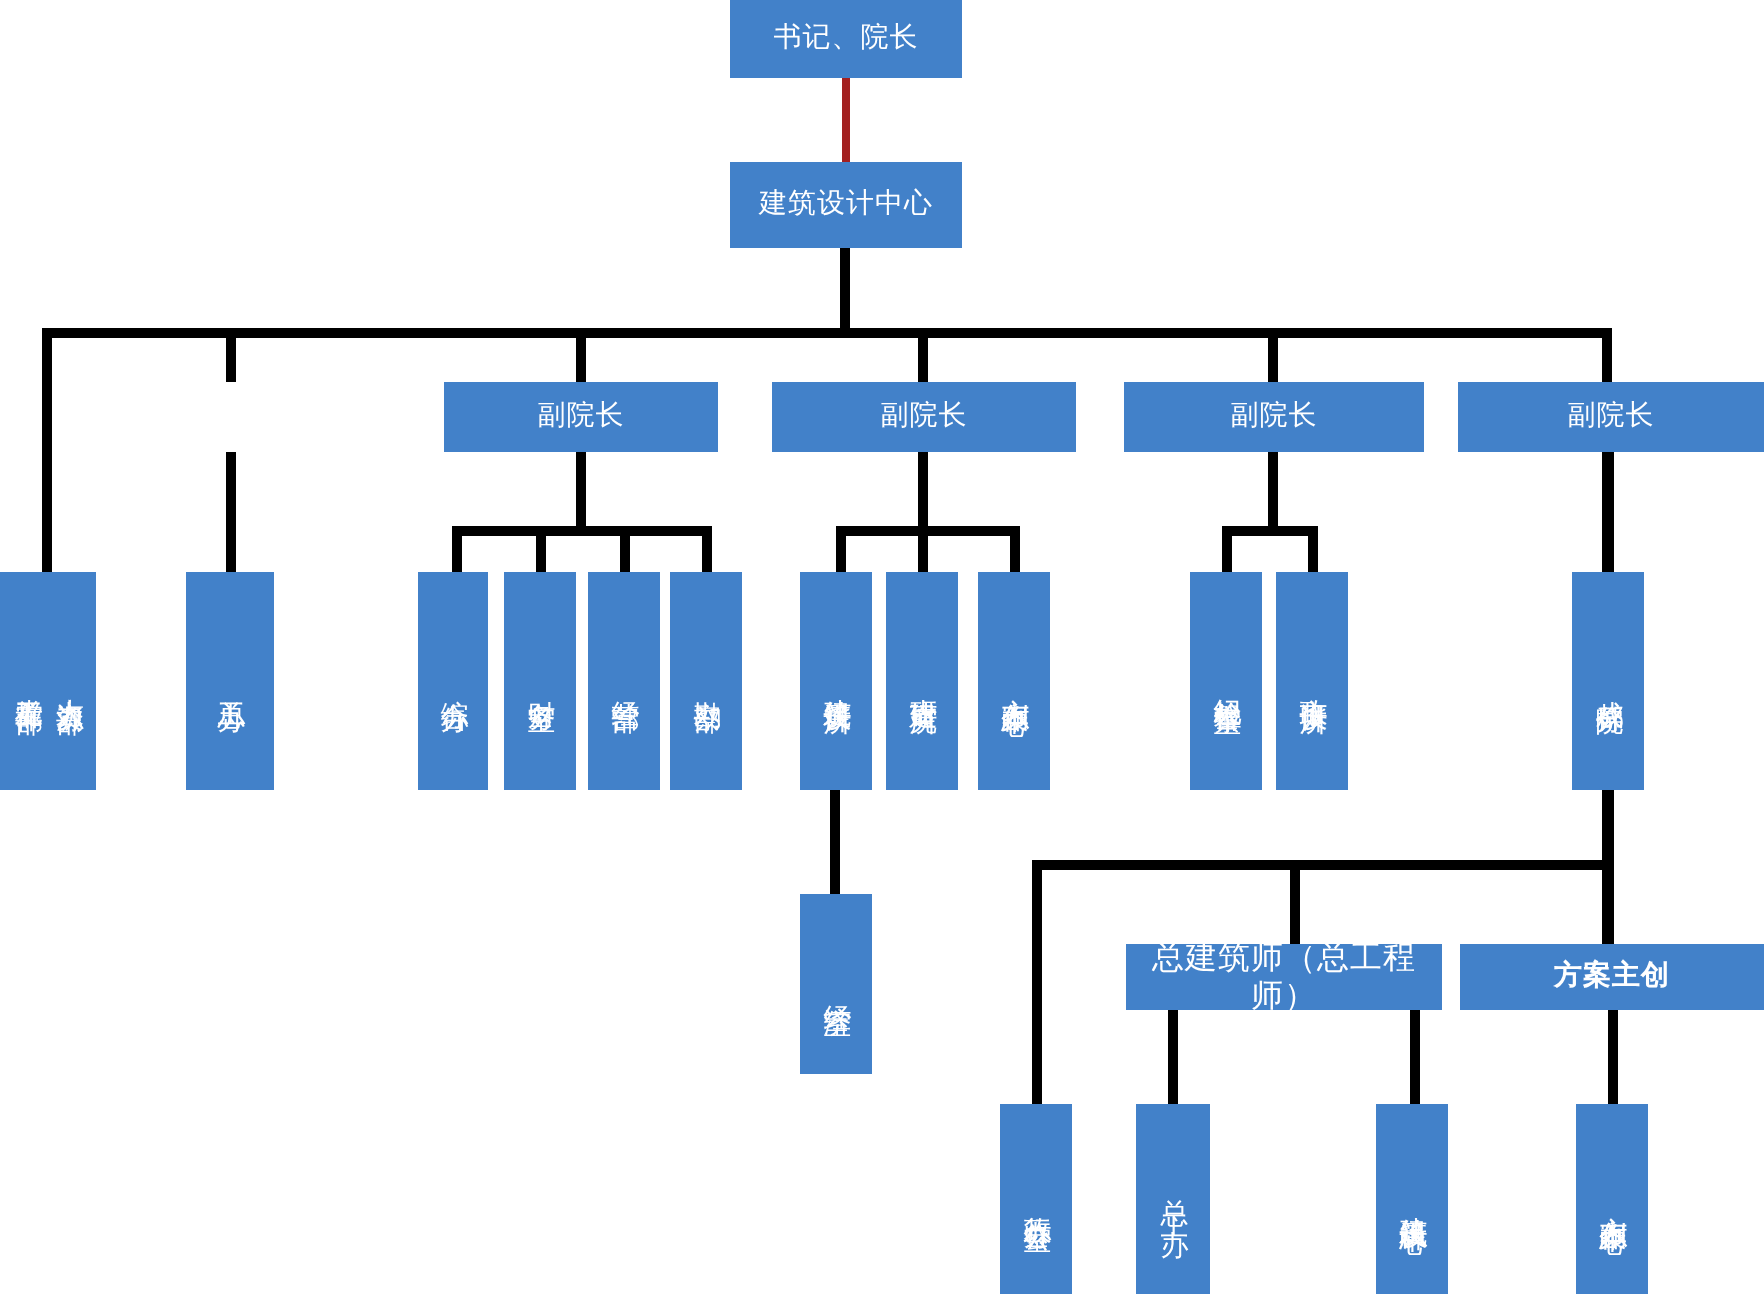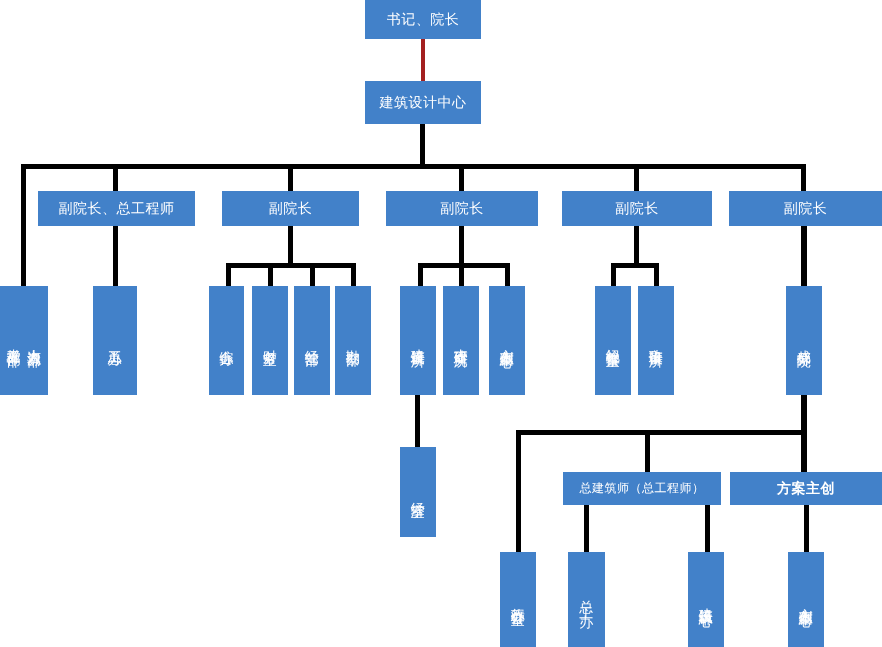--- a/index.html
+++ b/index.html
@@ -104,21 +104,20 @@
 
   <div class="ln" style="left:584px;top:505px;width:5px;height:47px;"></div>
   <div class="ln" style="left:705px;top:505px;width:5px;height:47px;"></div>
 
   <div class="ln" style="left:804px;top:505px;width:5px;height:47px;"></div>
 
   <div class="node h" style="left:365px;top:0px;width:116px;height:39px;">书记、院长</div>
 
   <div class="node h" style="left:365px;top:81px;width:116px;height:43px;">建筑设计中心</div>
 
-  <div class="node h" style="left:38px;top:191px;width:157px;height:35px;">副院长、总工程师</div>
 
   <div class="node h" style="left:222px;top:191px;width:137px;height:35px;">副院长</div>
 
   <div class="node h" style="left:386px;top:191px;width:152px;height:35px;">副院长</div>
 
   <div class="node h" style="left:562px;top:191px;width:150px;height:35px;">副院长</div>
 
   <div class="node h" style="left:729px;top:191px;width:153px;height:35px;">副院长</div>
 
   <div class="node v2" style="left:0px;top:286px;width:48px;height:109px;">
@@ -143,21 +142,21 @@
   <div class="node v" style="left:489px;top:286px;width:36px;height:109px;">方案创作中心</div>
 
   <div class="node v" style="left:595px;top:286px;width:36px;height:109px;">纪检督察室</div>
 
   <div class="node v" style="left:638px;top:286px;width:36px;height:109px;">市政设计所</div>
 
   <div class="node v" style="left:786px;top:286px;width:36px;height:109px;">成都分院</div>
 
   <div class="node v" style="left:400px;top:447px;width:36px;height:90px;">经济室</div>
 
-  <div class="node h" style="left:563px;top:472px;width:158px;height:33px;font-size:12px;">总建筑师（总工程师）</div>
+  <div class="node h" style="left:563px;top:472px;width:158px;height:33px;font-size:16px;">总建筑师（总工程师）</div>
 
   <div class="node h" style="left:730px;top:472px;width:152px;height:33px;font-weight:bold;">方案主创</div>
 
   <div class="node v" style="left:500px;top:552px;width:36px;height:95px;">行政办公室</div>
 
   <div class="node v" style="left:568px;top:552px;width:37px;height:95px;">
     <span class="sp">总工办</span>
   </div>
 
   <div class="node v" style="left:688px;top:552px;width:36px;height:95px;">建筑设计中心</div>

